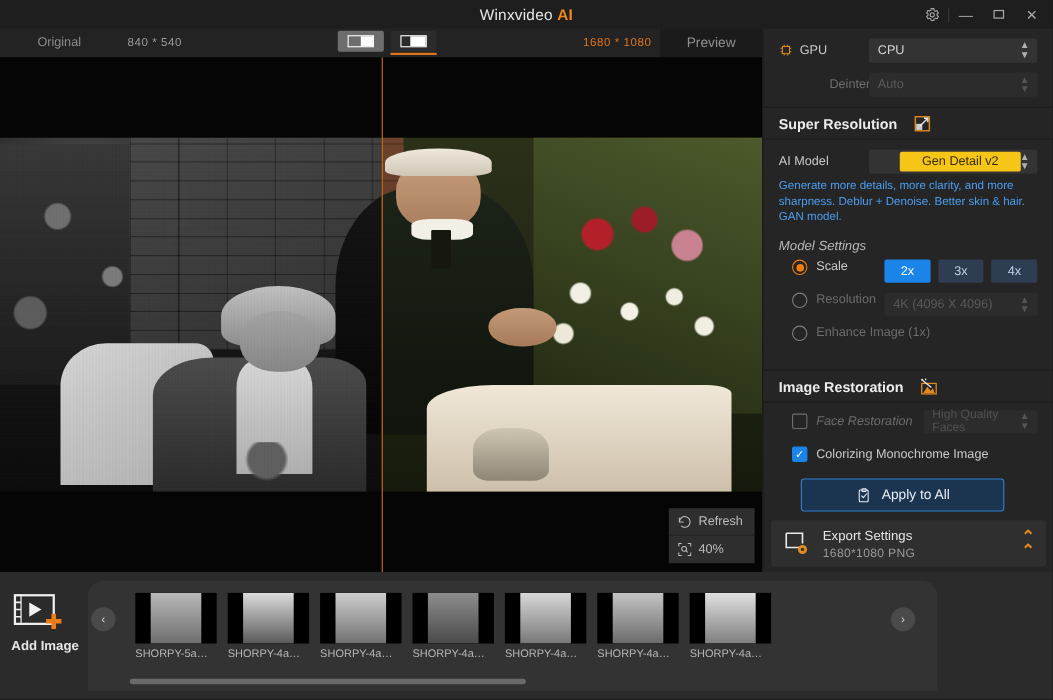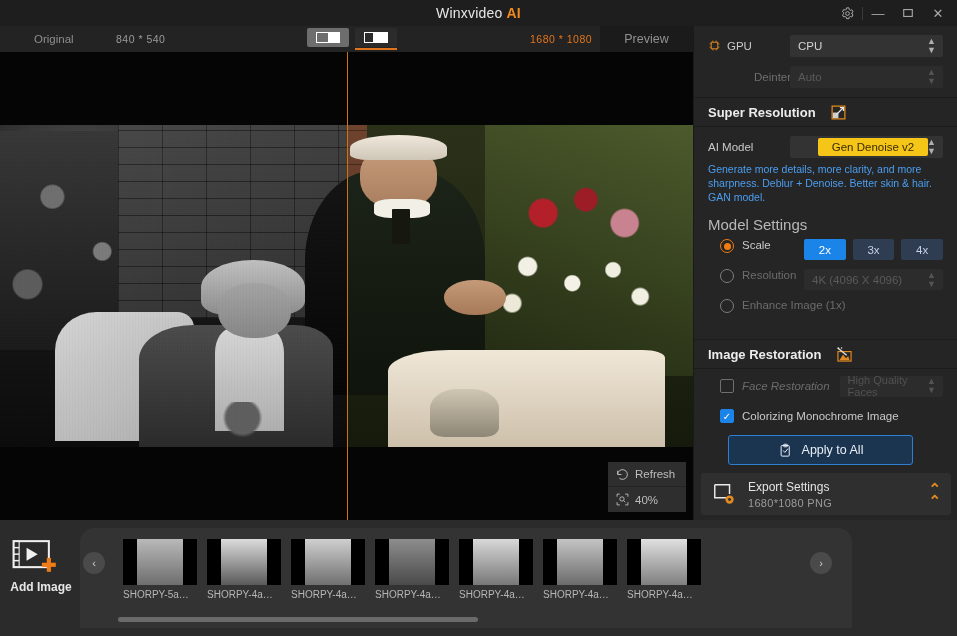--- a/index.html
+++ b/index.html
@@ -174,21 +174,21 @@
 
   .section-head {
     height: 30px; display: flex; align-items: center; padding: 0 14px;
     border-top: 1px solid #1c1c1c; border-bottom: 1px solid #1c1c1c; margin-top: 9px;
     background: #252525;
   }
   .section-head .t { font-size: 13px; font-weight: bold; color: #ececec; }
   .section-head .ic { margin-left: 14px; }
 
   .hint { padding: 4px 14px 0 14px; color: #4b9ef0; font-size: 10.5px; line-height: 14px; }
-  .sub-label { padding: 12px 14px 2px 14px; color: #b8b8b8; font-size: 15px; }
+  .sub-label { padding: 12px 14px 2px 14px; color: #b8b8b8; font-size: 12px; font-style: italic; }
 
   .radio-row { display: flex; align-items: flex-start; height: 26px; padding: 0 14px 0 26px; margin-top: 4px; }
   .radio {
     width: 14px; height: 14px; border-radius: 50%; border: 1.5px solid #7d7d7d;
     margin-right: 8px; flex: 0 0 auto; position: relative; cursor: pointer;
   }
   .radio.on { border-color: #f07c12; }
   .radio.on::after {
     content: ""; position: absolute; left: 2.5px; top: 2.5px; width: 7px; height: 7px;
     border-radius: 50%; background: #f07c12;
@@ -433,21 +433,21 @@
           <rect x="5" y="13" width="6" height="6" fill="#cfcfcf" stroke="#cfcfcf"></rect>
           <line x1="9" y1="15" x2="19" y2="5" stroke="#e8e8e8"></line>
           <polyline points="14,5 19,5 19,10" stroke="#e8e8e8"></polyline>
         </svg>
       </span>
     </div>
 
     <div class="row">
       <div class="lab">AI Model</div>
       <div class="selectbox">
-        <span style="position:absolute;left:28px;top:2px;width:110px;height:18px;background:#f5c518;color:#3a2c00;border-radius:2px;display:flex;align-items:center;justify-content:center;font-size:11.5px;">Gen Denoise v2</span>
+        <span style="position:absolute;left:28px;top:2px;width:110px;height:18px;background:#f5c518;color:#3a2c00;border-radius:2px;display:flex;align-items:center;justify-content:center;font-size:11.5px;">Gen Detail v2</span>
         <span class="caret">
             <span>▲</span>
             <span>▼</span>
           </span>
       </div>
     </div>
 
     <div class="hint">Generate more details, more clarity, and more sharpness. Deblur + Denoise. Better skin &amp; hair. GAN model.</div>
     <div class="sub-label">Model Settings</div>
 

